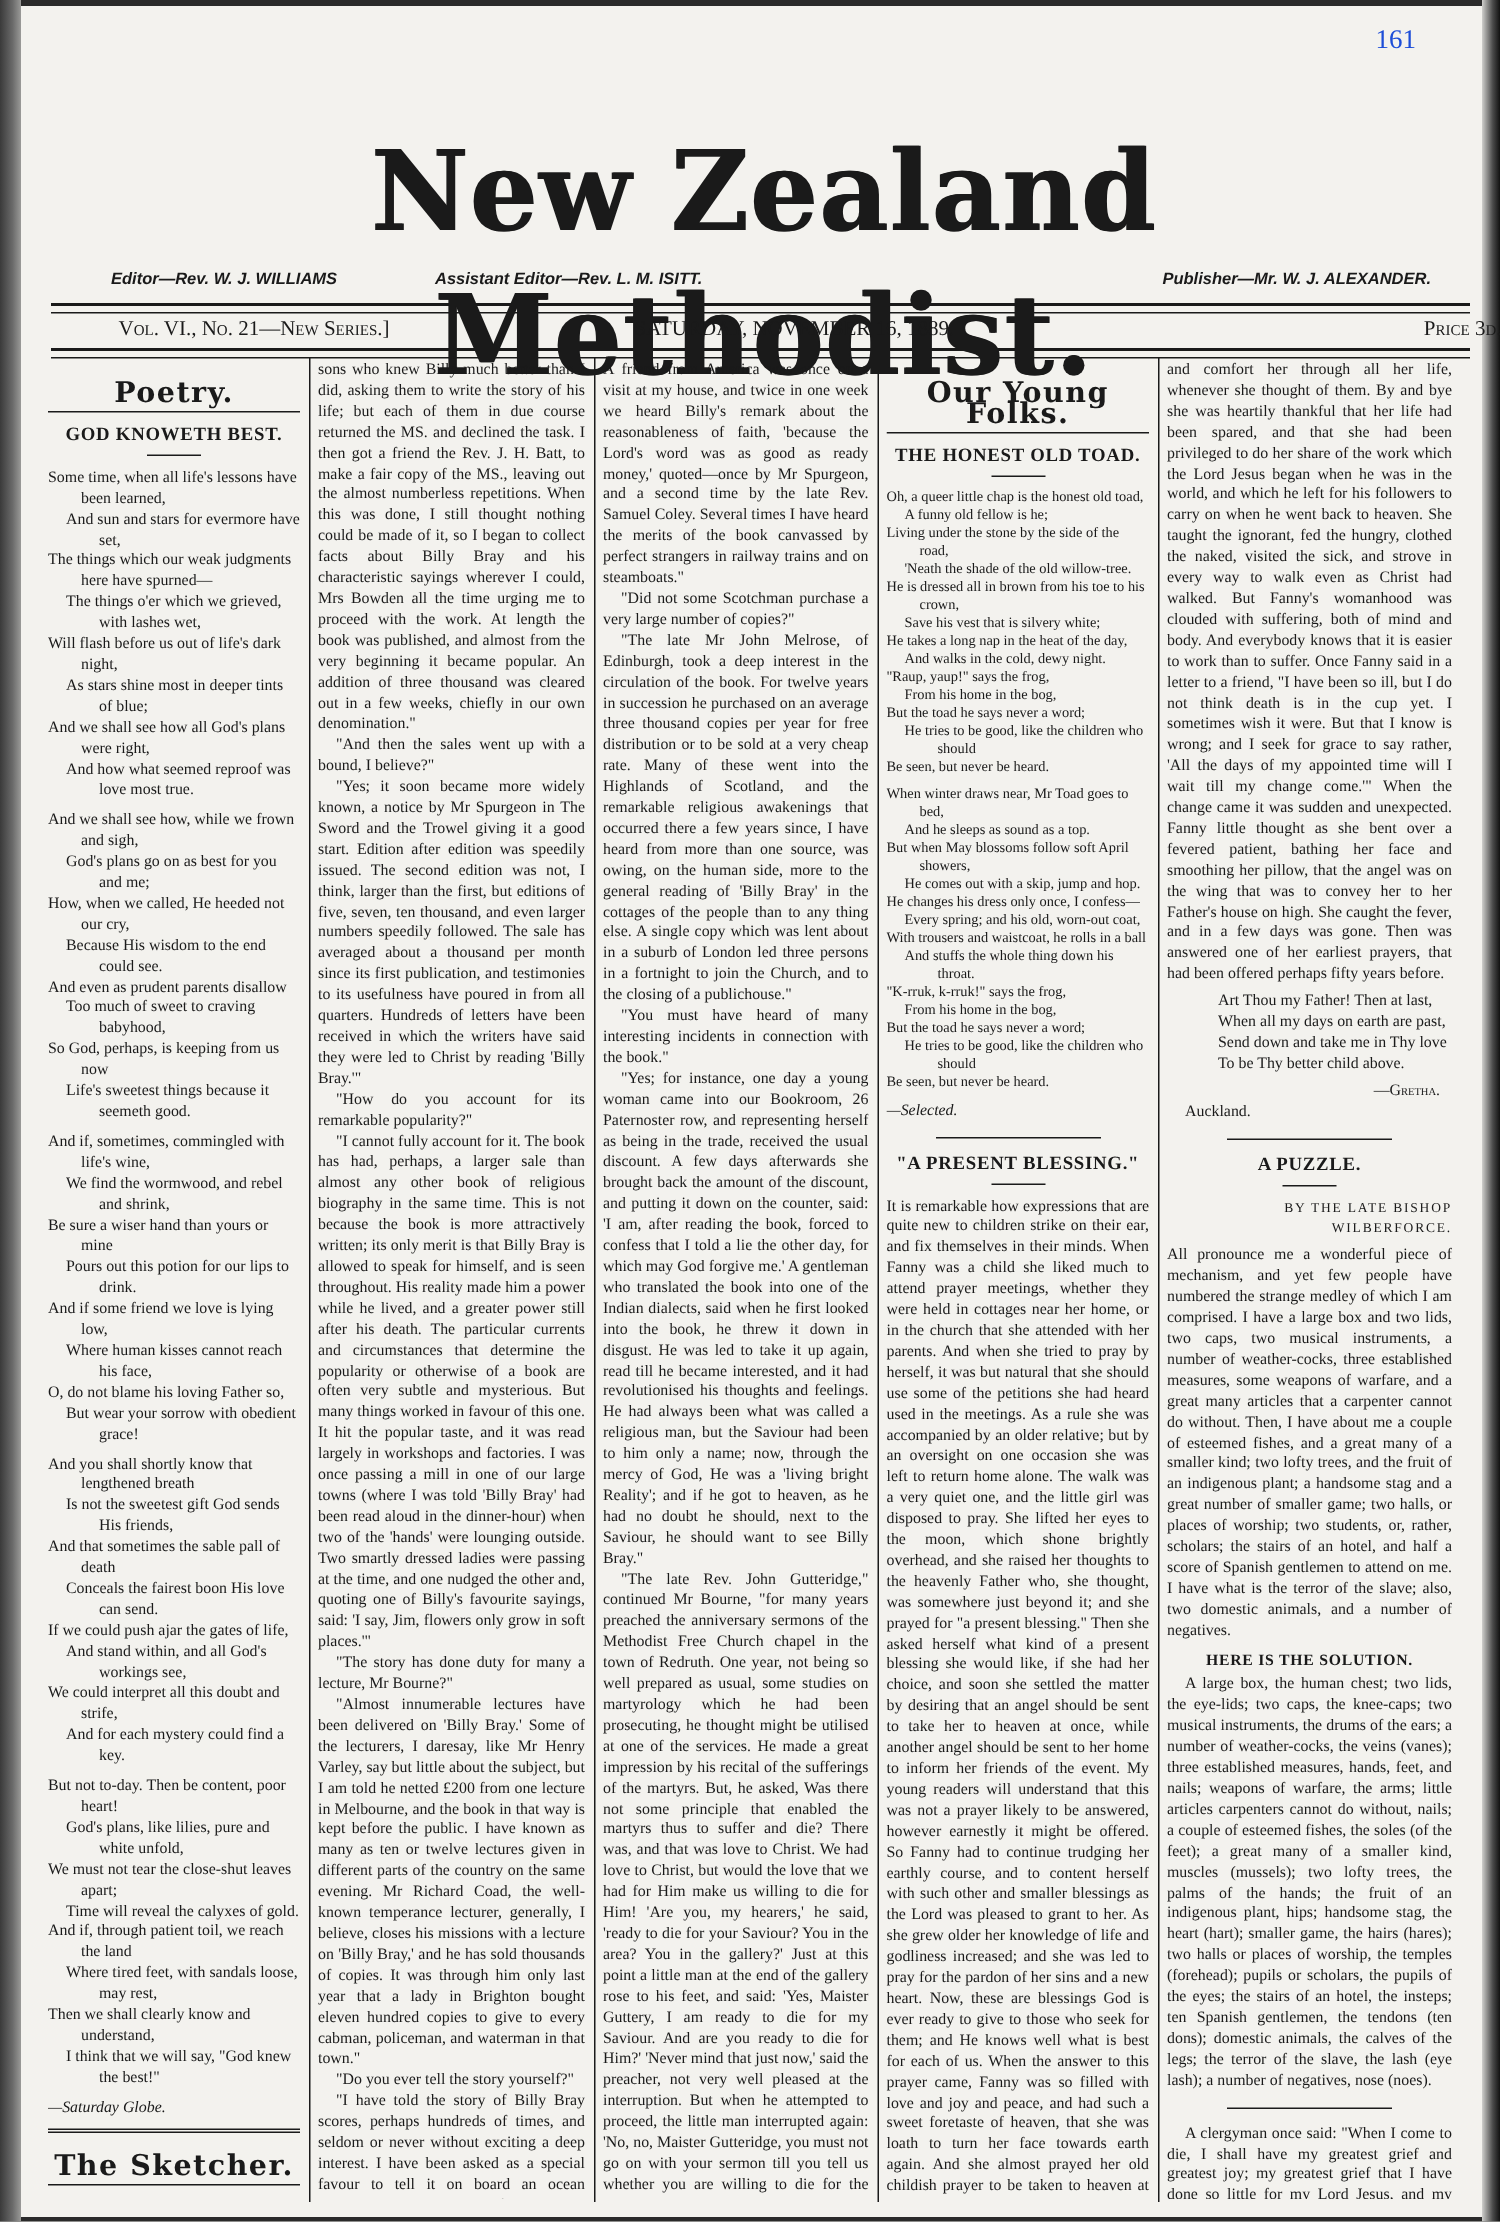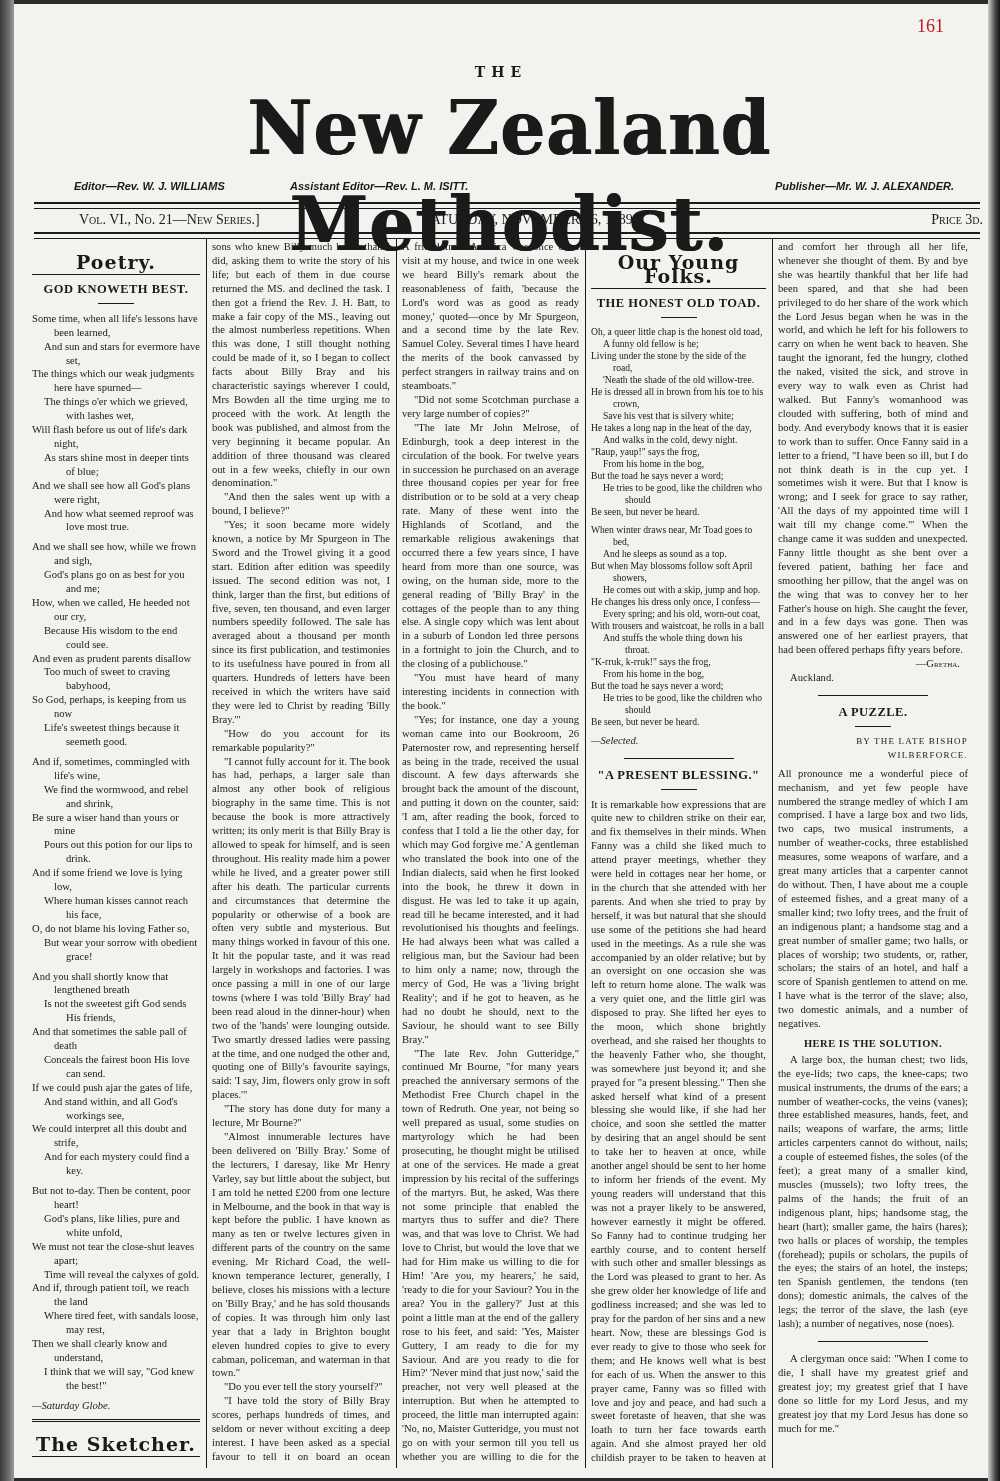--- a/index.html
+++ b/index.html
@@ -16,21 +16,21 @@
   }
   .gutter-left {
     position: absolute; left: 0; top: 0; width: 14px; height: 1481px;
     background: linear-gradient(90deg, #3a3a3a 0, #6a6a6a 60%, #9a9a98 100%);
   }
   .gutter-right {
     position: absolute; right: 0; top: 0; width: 12px; height: 1481px;
     background: linear-gradient(90deg, #cfcfcc 0, #4a4a4a 60%, #111 100%);
   }
   .page-number {
-    position: absolute; right: 44px; top: 12px; font-size: 18px; color: #b91c1c;
+    position: absolute; right: 44px; top: 12px; font-size: 18px; color: #1d4ed8;
     font-family: "Liberation Serif", serif;
   }
   .the {
     position: absolute; left: 0; width: 974px; top: 60px; text-align: center;
     font-family: "DejaVu Serif", serif; font-weight: bold; font-size: 14px; letter-spacing: 6px;
   }
   .masthead {
     position: absolute; left: 20px; top: 76px; width: 950px; text-align: center;
     font-family: "DejaVu Serif", serif; font-weight: bold; font-size: 74px;
     letter-spacing: 1px; line-height: 96px; transform: scaleX(0.96);
@@ -83,35 +83,34 @@
 </style>
 </head>
 <body>
 
 <div class="gutter-left"></div>
 <div class="gutter-right"></div>
 
 <div class="page">
   <div class="page-number">161</div>
 
-  <div class="the">THE</div>
   <div class="masthead">New Zealand Methodist.</div>
 
   <div class="staff-line">
     <span style="left:0">Editor—Rev. W. J. WILLIAMS</span>
     <span style="left:216px">Assistant Editor—Rev. L. M. ISITT.</span>
     <span style="right:0">Publisher—Mr. W. J. ALEXANDER.</span>
   </div>
 
   <div class="rule-double" style="top:198px"></div>
 
   <div class="dateline">
     <span style="left:6px" class="sc">Vol. VI., No. 21—New Series.]</span>
     <span style="left:350px">SATURDAY, NOVEMBER 16, 1889.</span>
-    <span style="right:30px" class="sc">Price 3d.</span>
+    <span style="right:12px" class="sc">Price 3d.</span>
   </div>
 
   <div class="rule-double" style="top:228px"></div>
 
   <div class="col-divider" style="left:192px; bottom:10px"></div>
   <div class="col-divider" style="left:382px; bottom:10px"></div>
   <div class="col-divider" style="left:571px; bottom:10px"></div>
   <div class="col-divider" style="left:758px; bottom:10px"></div>
 
   <div class="col" style="left:18px; width:168px">
@@ -244,20 +243,26 @@
     <div class="short-rule"></div>
     <div id="blessing-col4">
         <p class="first">It is remarkable how expressions that are quite new to children strike on their ear, and fix themselves in their minds. When Fanny was a child she liked much to attend prayer meetings, whether they were held in cottages near her home, or in the church that she attended with her parents. And when she tried to pray by herself, it was but natural that she should use some of the petitions she had heard used in the meetings. As a rule she was accompanied by an older relative; but by an oversight on one occasion she was left to return home alone. The walk was a very quiet one, and the little girl was disposed to pray. She lifted her eyes to the moon, which shone brightly overhead, and she raised her thoughts to the heavenly Father who, she thought, was somewhere just beyond it; and she prayed for "a present blessing." Then she asked herself what kind of a present blessing she would like, if she had her choice, and soon she settled the matter by desiring that an angel should be sent to take her to heaven at once, while another angel should be sent to her home to inform her friends of the event. My young readers will understand that this was not a prayer likely to be answered, however earnestly it might be offered. So Fanny had to continue trudging her earthly course, and to content herself with such other and smaller blessings as the Lord was pleased to grant to her. As she grew older her knowledge of life and godliness increased; and she was led to pray for the pardon of her sins and a new heart. Now, these are blessings God is ever ready to give to those who seek for them; and He knows well what is best for each of us. When the answer to this prayer came, Fanny was so filled with love and joy and peace, and had such a sweet foretaste of heaven, that she was loath to turn her face towards earth again. And she almost prayed her old childish prayer to be taken to heaven at once. Almost, but not quite; for she remembered that the Lord was able to keep her from the sins and temptations she so much feared. So she asked instead that she might be kept from falling and kept faithful to the end. Very promptly the answer came in this form—"My grace is sufficient for thee," and "As thy day is, so shall thy strength be"—two promises that served to strengthen</p>
       </div>
   </div>
 
   <div class="col" style="left:764px; width:190px">
     <div id="blessing-col5">
         <p class="first">and comfort her through all her life, whenever she thought of them. By and bye she was heartily thankful that her life had been spared, and that she had been privileged to do her share of the work which the Lord Jesus began when he was in the world, and which he left for his followers to carry on when he went back to heaven. She taught the ignorant, fed the hungry, clothed the naked, visited the sick, and strove in every way to walk even as Christ had walked. But Fanny's womanhood was clouded with suffering, both of mind and body. And everybody knows that it is easier to work than to suffer. Once Fanny said in a letter to a friend, "I have been so ill, but I do not think death is in the cup yet. I sometimes wish it were. But that I know is wrong; and I seek for grace to say rather, 'All the days of my appointed time will I wait till my change come.'" When the change came it was sudden and unexpected. Fanny little thought as she bent over a fevered patient, bathing her face and smoothing her pillow, that the angel was on the wing that was to convey her to her Father's house on high. She caught the fever, and in a few days was gone. Then was answered one of her earliest prayers, that had been offered perhaps fifty years before.</p>
       </div>
+    <div id="gretha-verse" class="quote-block">
+        <div>Art Thou my Father! Then at last,</div>
+        <div>When all my days on earth are past,</div>
+        <div>Send down and take me in Thy love</div>
+        <div>To be Thy better child above.</div>
+      </div>
     <div class="signoff sc">—Gretha.</div>
     <p>Auckland.</p>
     <div class="long-rule"></div>
     <div class="article-title">A PUZZLE.</div>
     <div class="short-rule"></div>
     <div class="subtitle">BY THE LATE BISHOP WILBERFORCE.</div>
     <p class="first">All pronounce me a wonderful piece of mechanism, and yet few people have numbered the strange medley of which I am comprised. I have a large box and two lids, two caps, two musical instruments, a number of weather-cocks, three established measures, some weapons of warfare, and a great many articles that a carpenter cannot do without. Then, I have about me a couple of esteemed fishes, and a great many of a smaller kind; two lofty trees, and the fruit of an indigenous plant; a handsome stag and a great number of smaller game; two halls, or places of worship; two students, or, rather, scholars; the stairs of an hotel, and half a score of Spanish gentlemen to attend on me. I have what is the terror of the slave; also, two domestic animals, and a number of negatives.</p>
     <div class="article-title" style="font-size:10.5px;margin-top:6px">HERE IS THE SOLUTION.</div>
     <p>A large box, the human chest; two lids, the eye-lids; two caps, the knee-caps; two musical instruments, the drums of the ears; a number of weather-cocks, the veins (vanes); three established measures, hands, feet, and nails; weapons of warfare, the arms; little articles carpenters cannot do without, nails; a couple of esteemed fishes, the soles (of the feet); a great many of a smaller kind, muscles (mussels); two lofty trees, the palms of the hands; the fruit of an indigenous plant, hips; handsome stag, the heart (hart); smaller game, the hairs (hares); two halls or places of worship, the temples (forehead); pupils or scholars, the pupils of the eyes; the stairs of an hotel, the insteps; ten Spanish gentlemen, the tendons (ten dons); domestic animals, the calves of the legs; the terror of the slave, the lash (eye lash); a number of negatives, nose (noes).</p>
     <div class="long-rule"></div>

